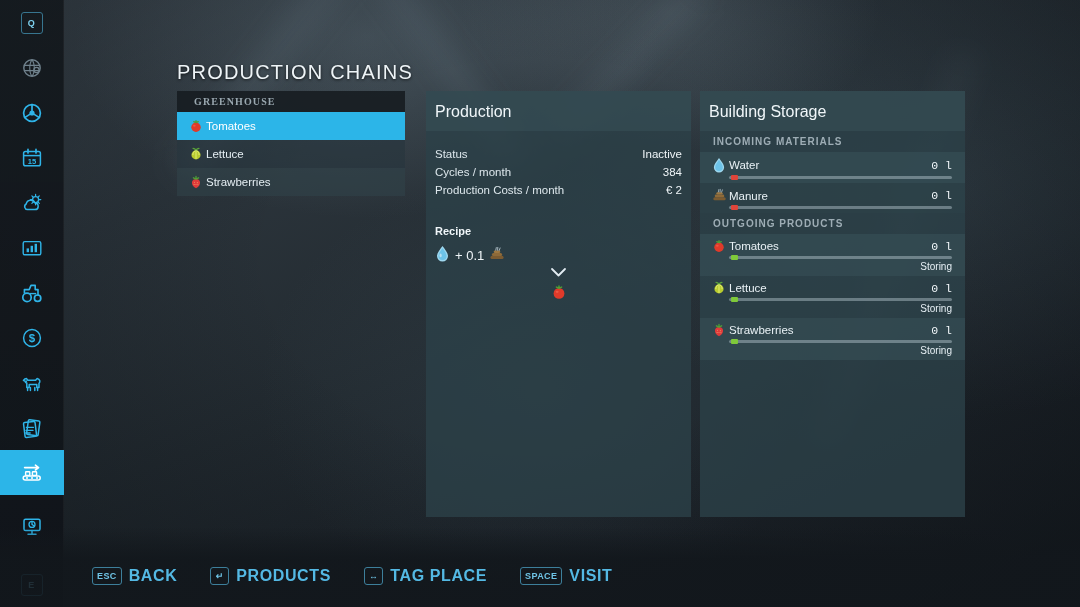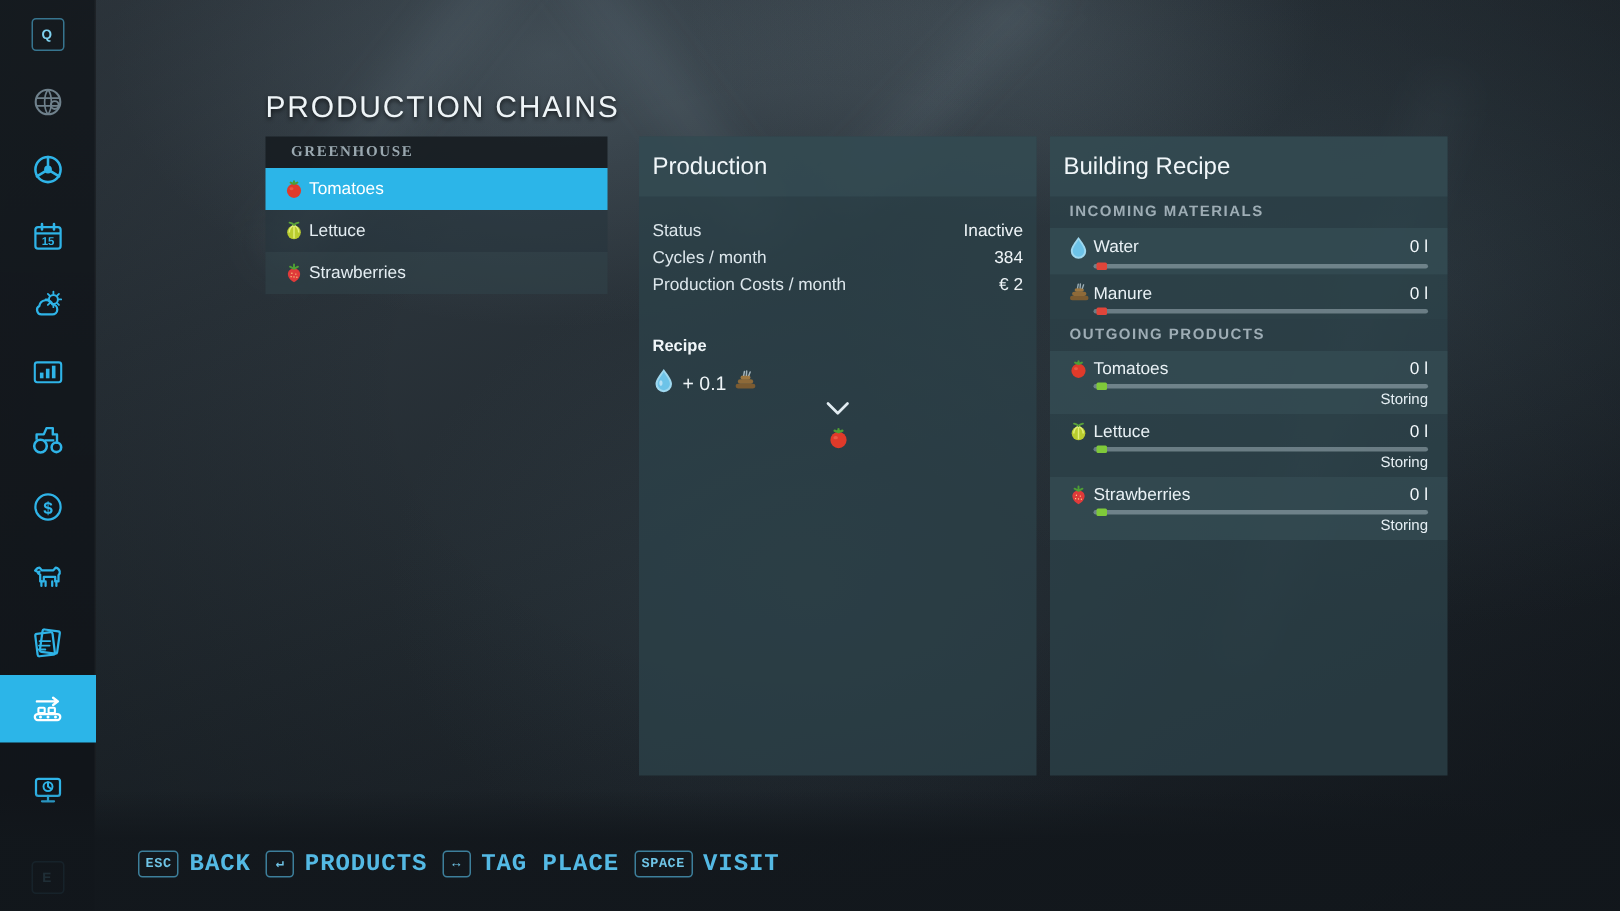--- a/index.html
+++ b/index.html
@@ -152,21 +152,21 @@
     padding: 5px 13px 4px 9px;
     background: rgba(56,82,90,0.55);
   }
   .store-row.alt { background: rgba(46,68,76,0.30); }
   .store-top {
     display: flex; align-items: center;
     font-size: 11.5px; color: #e9f1f5;
   }
   .store-top .ico { width: 20px; display: flex; justify-content: center; }
   .store-name { flex: 1; }
-  .store-amt { color: #f2f7fa; }
+  .store-amt { color: #f2f7fa; font-family: Liberation Mono, monospace; }
   .store-bar {
     position: relative;
     height: 3px;
     margin: 3px 0 0 20px;
     background: rgba(210,226,234,0.38);
     border-radius: 2px;
   }
   .store-bar .marker {
     position: absolute; left: 2px; top: -1px;
     width: 7px; height: 5px; border-radius: 1px;
@@ -178,21 +178,21 @@
   }
 
   
   .footer {
     position: absolute; left: 0; bottom: 0;
     width: 1080px; height: 80px;
     background: linear-gradient(180deg, rgba(20,26,31,0.0), rgba(18,23,28,0.88) 40%);
   }
   .keybinds {
     position: absolute; left: 92px; bottom: 22px;
-    display: flex; align-items: flex-end; gap: 10px; font-family: Liberation Mono, monospace;
+    display: flex; align-items: flex-end; gap: 33px;
   }
   .keybind { display: flex; align-items: center; gap: 7px; }
   .keycap {
     min-width: 19px; height: 18px;
     padding: 0 4px;
     border: 1.4px solid #3d7f9b;
     border-radius: 3px;
     display: flex; align-items: center; justify-content: center;
     font-size: 9px; font-weight: bold; color: #6fc4e6;
     letter-spacing: .4px;
@@ -422,21 +422,21 @@
             <ellipse cx="6.1" cy="7.8" rx="1.5" ry="1.1" fill="#f06a55" opacity=".65"></ellipse>
             <path d="M8 4.2 l-2.6-1.1 M8 4.2 l2.6-1.1 M8 4.2 l0-2.2" stroke="#4e9e35" stroke-width="1.5" stroke-linecap="round" fill="none"></path>
           </svg>
         </span>
       </div>
     </div>
   </div>
 
   <div class="panel" id="storage-panel">
     <div class="panel-titlebar">
-      <div class="panel-title">Building Recipe</div>
+      <div class="panel-title">Building Storage</div>
     </div>
     <div id="storage-sections">
         <div class="section-label">INCOMING MATERIALS</div>
         <div class="store-row">
           <div class="store-top">
             <span class="ico">
               <svg width="14" height="16" viewBox="0 0 15 17">
                 <path d="M7.5 1 C4.6 5 2 8.2 2 11 a5.5 5.5 0 0 0 11 0 C13 8.2 10.4 5 7.5 1z" fill="#9fd8ef"></path>
                 <path d="M7.5 3 C5.4 6.2 3.4 8.7 3.4 11 a4.1 4.1 0 0 0 8.2 0 C11.6 8.7 9.6 6.2 7.5 3z" fill="#6dc3e8"></path>
               </svg>

